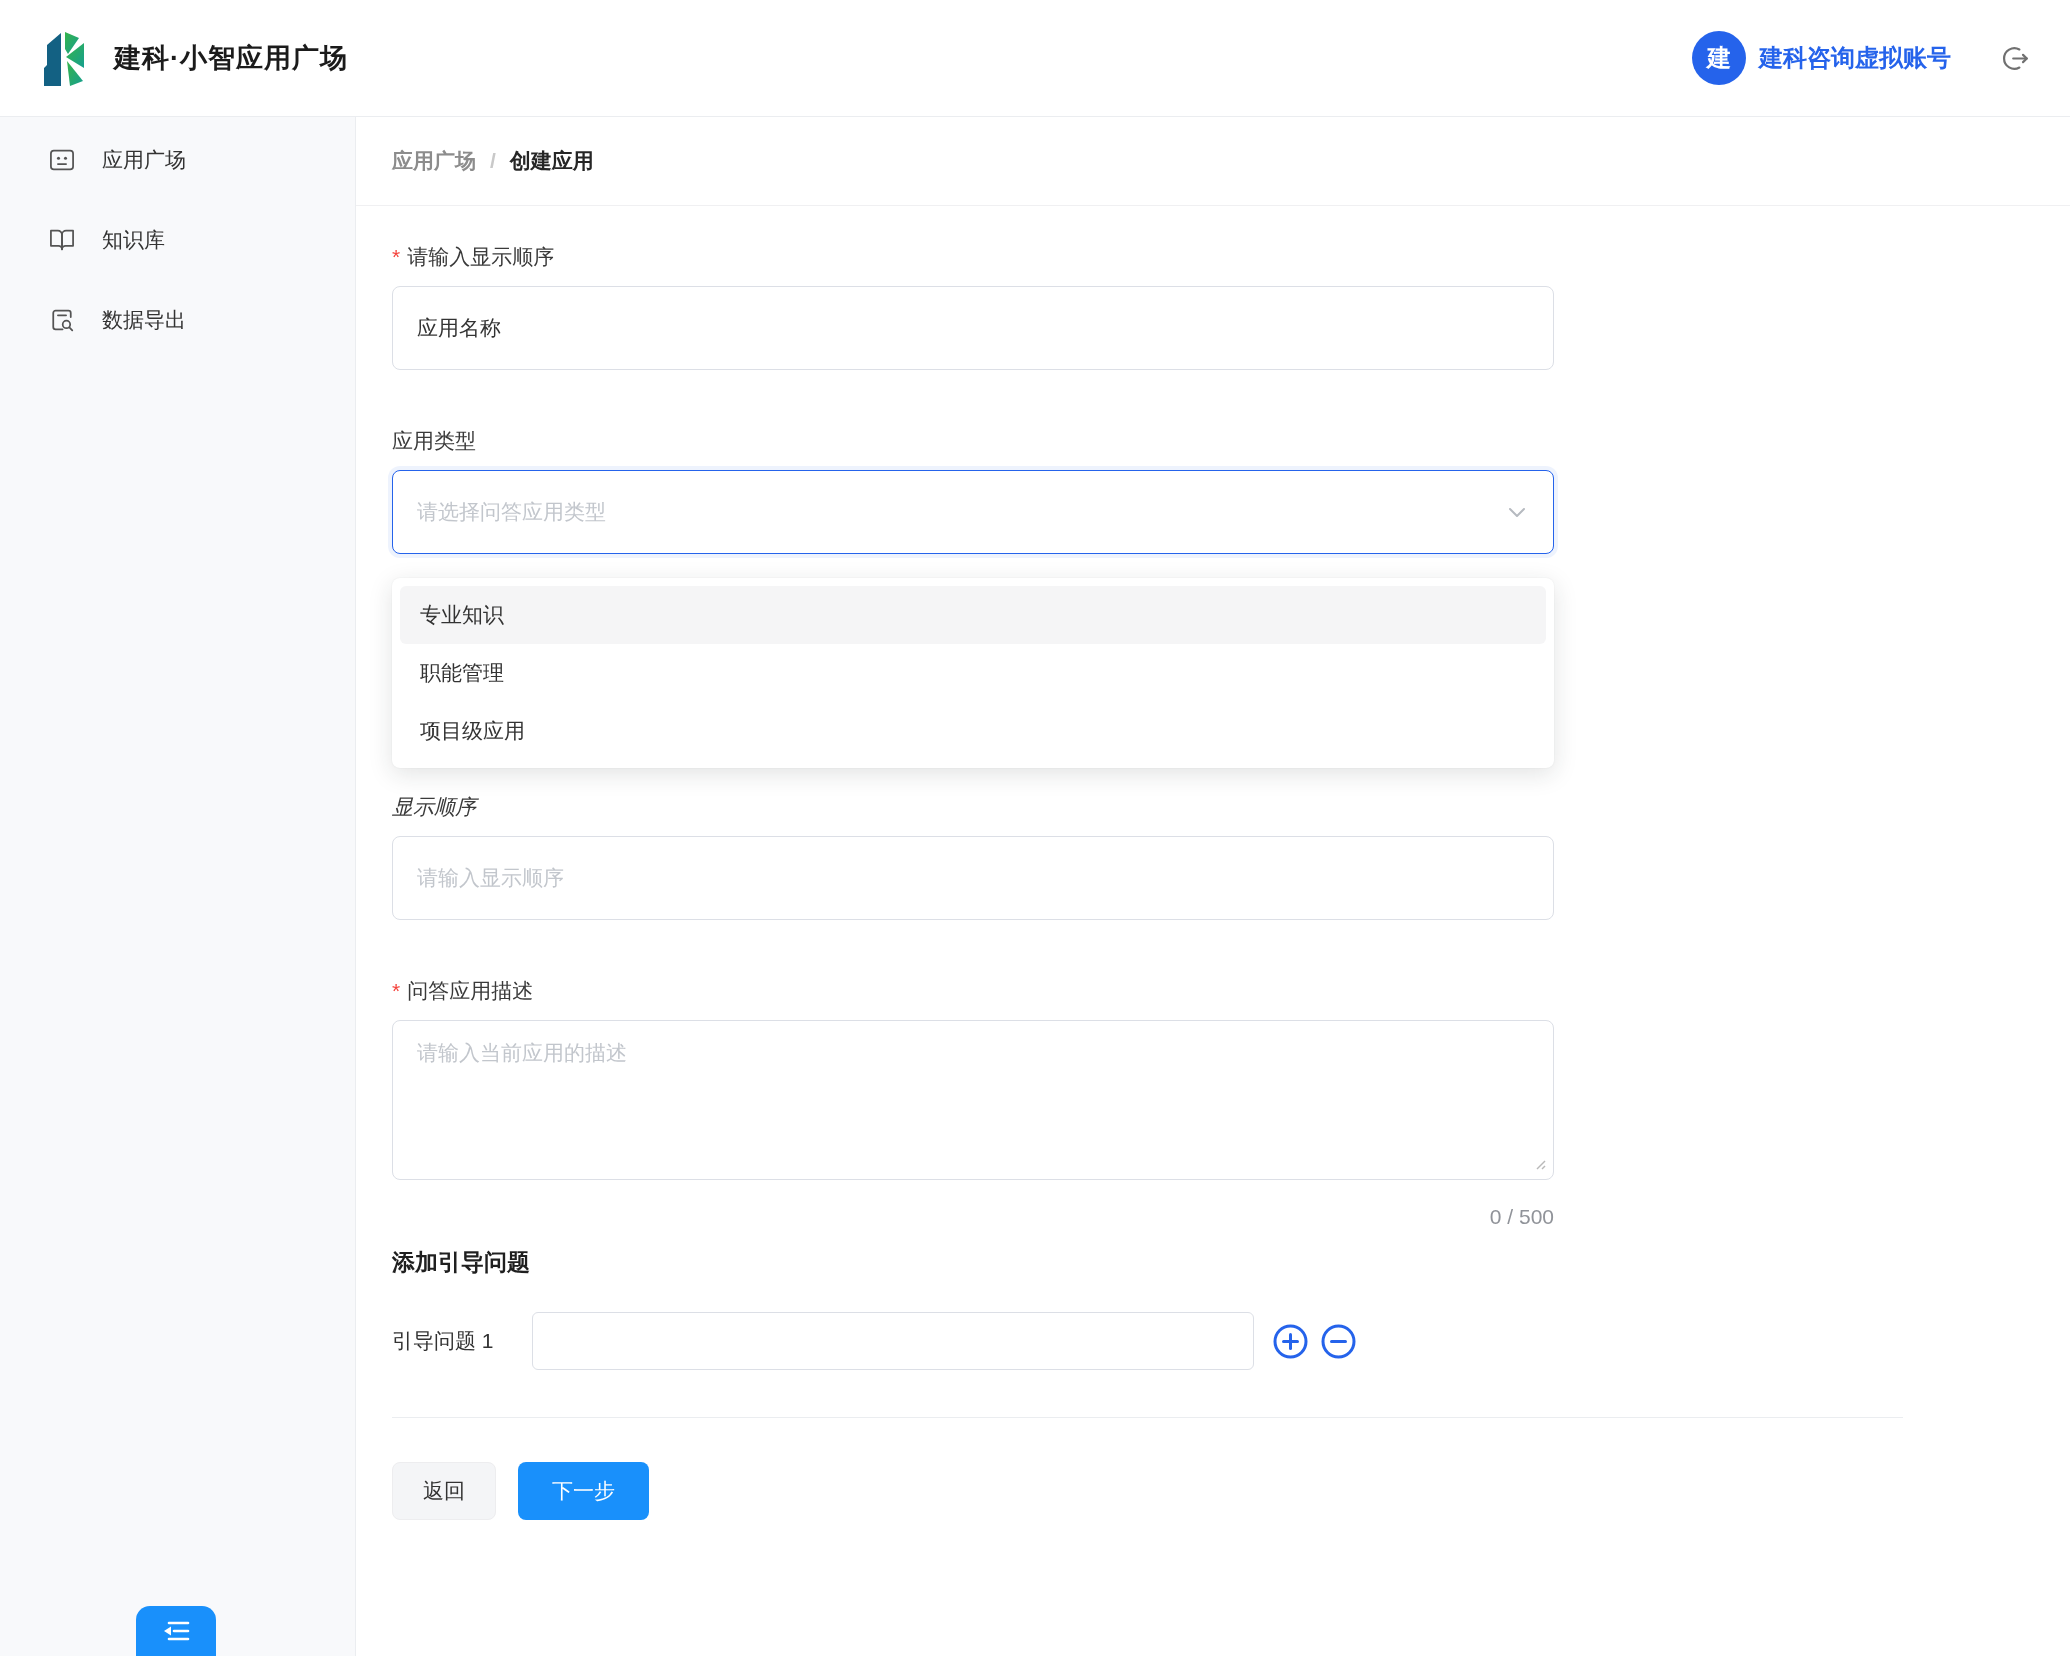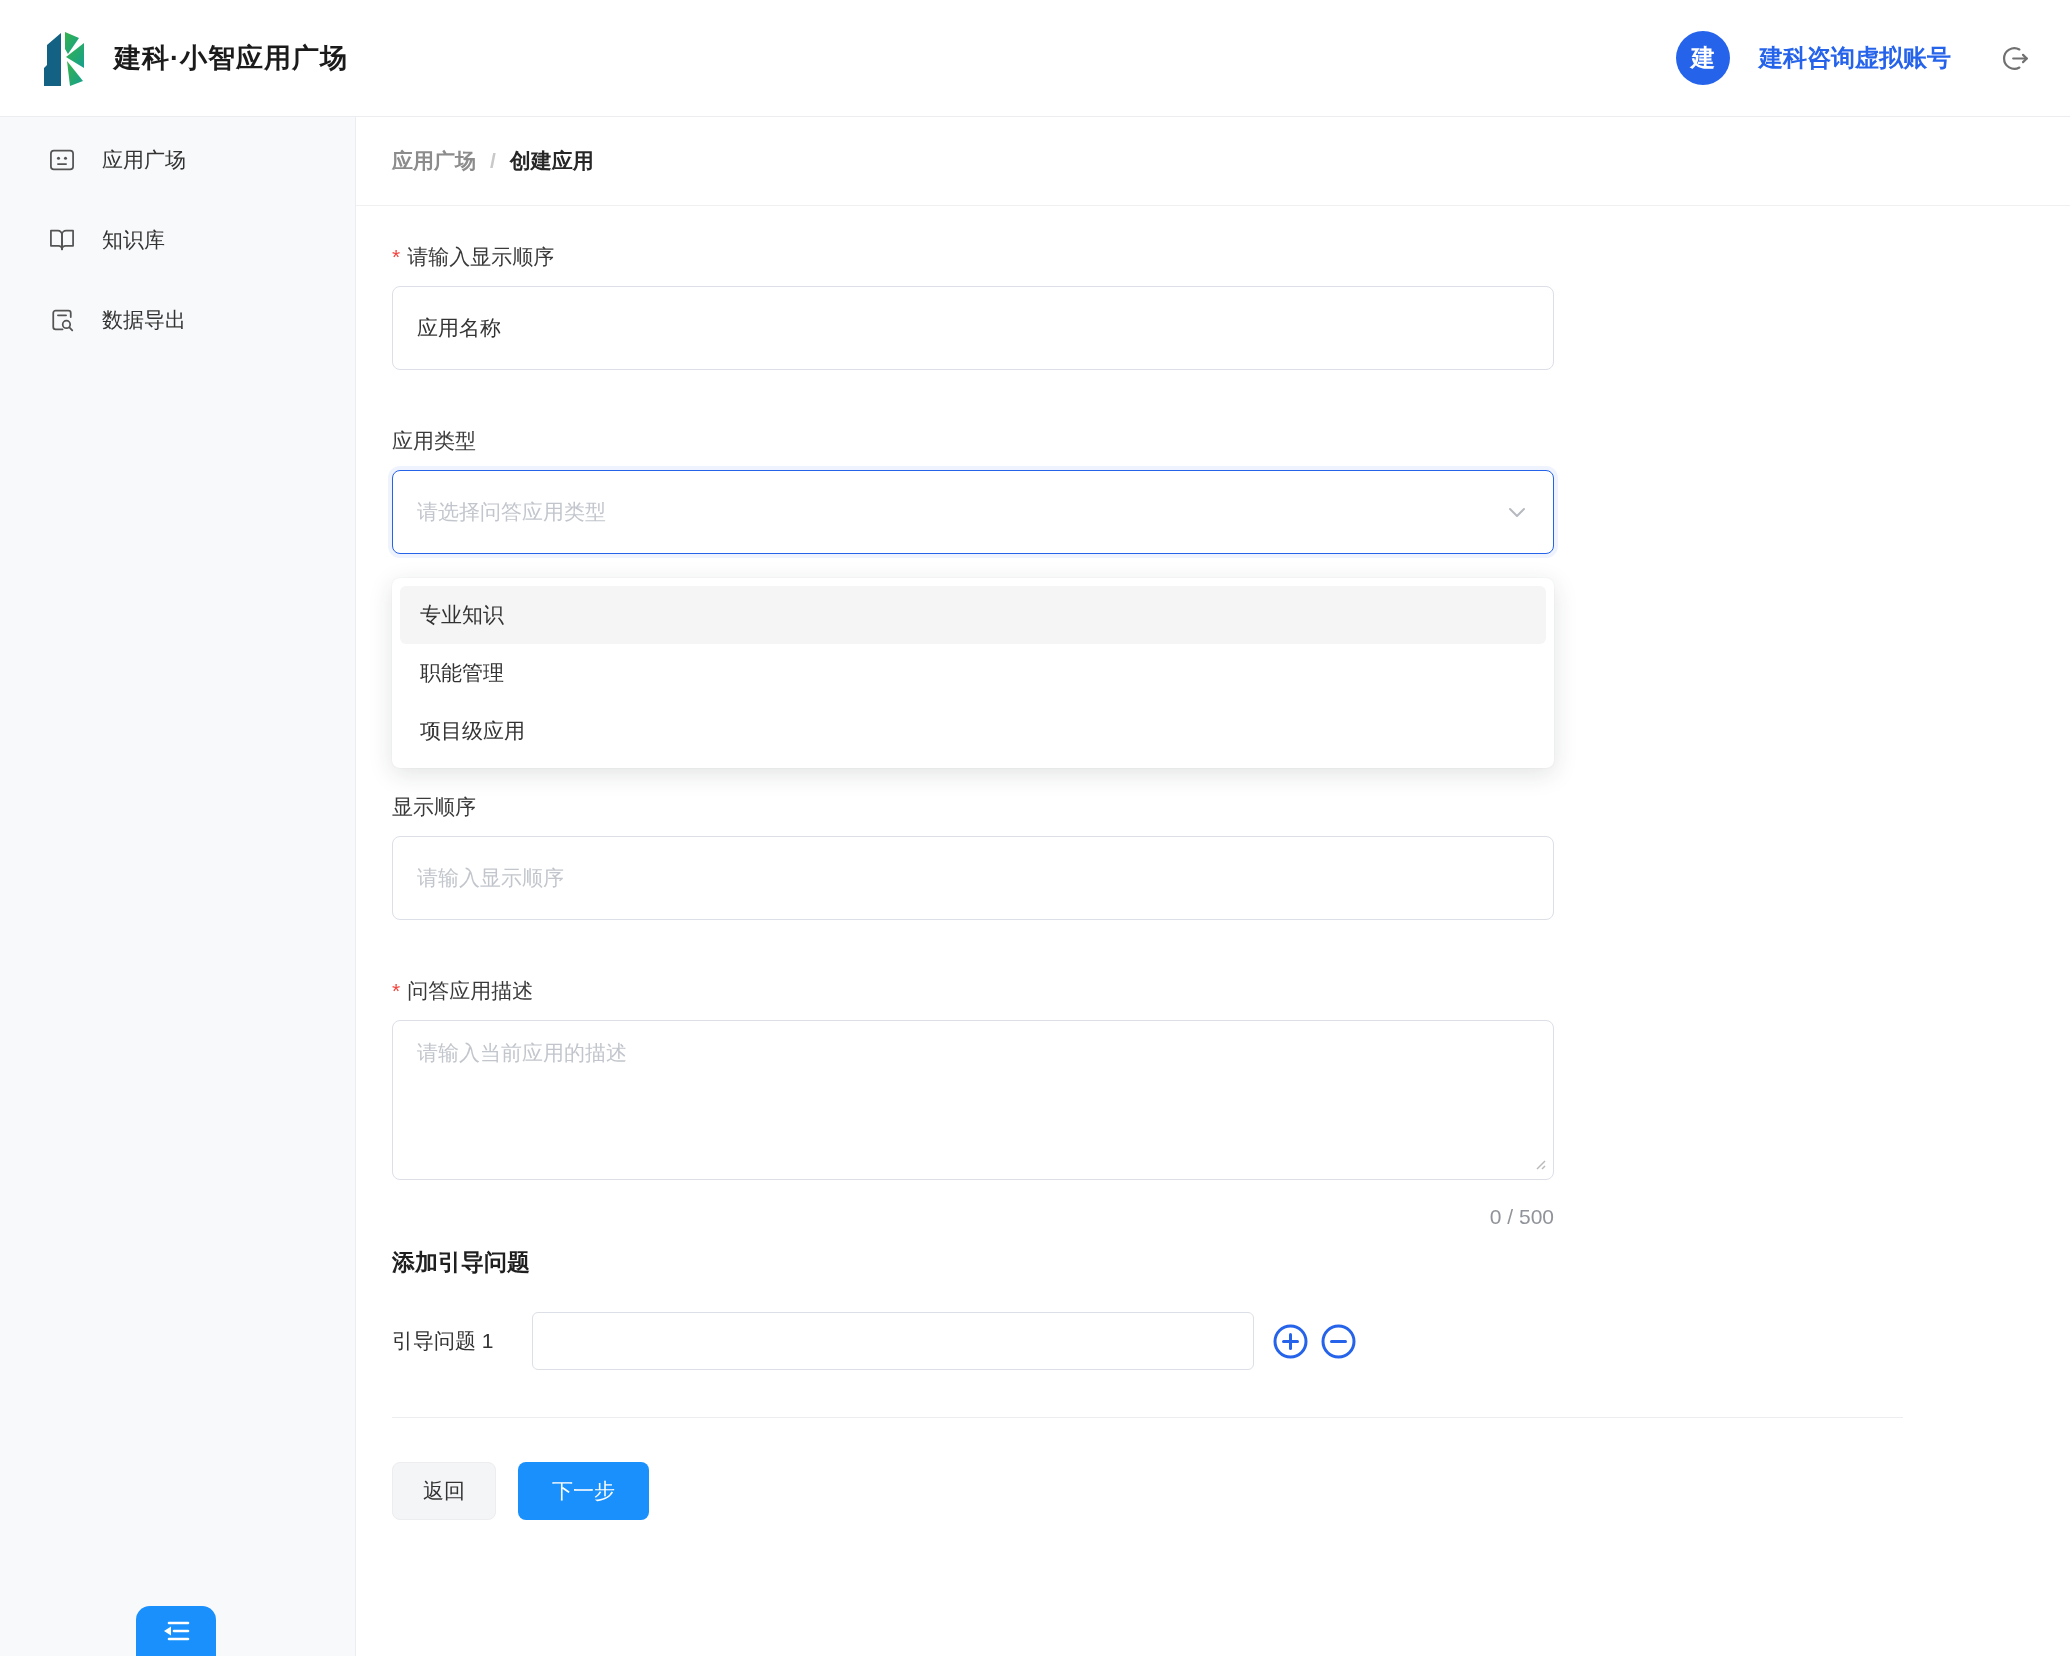--- a/index.html
+++ b/index.html
@@ -6,21 +6,21 @@
   html,body { width:2070px; height:1656px; background:#fff; overflow:hidden;
     font-family:"Liberation Sans","DejaVu Sans",sans-serif; color:#333; }
 
   
   .header { height:117px; background:#fff; border-bottom:1px solid #ebedf0;
     display:flex; align-items:center; padding:0 40px; }
   .app-title { font-size:27px; font-weight:bold; color:#1b1b1b; margin-left:28px; letter-spacing:1px; }
   .header-right { margin-left:auto; display:flex; align-items:center; }
   .avatar { width:54px; height:54px; border-radius:50%; background:#2563eb; color:#fff;
     font-size:24px; font-weight:bold; display:flex; align-items:center; justify-content:center; }
-  .account-name { margin-left:29px; font-size:24px; font-weight:bold; color:#2563eb; }
+  .account-name { margin-left:13px; font-size:24px; font-weight:bold; color:#2563eb; }
   .logout-btn { margin-left:48px; display:flex; align-items:center; cursor:pointer; }
 
   
   .layout { display:flex; height:1539px; }
   .sidebar { width:356px; flex:none; background:#f8f9fb; border-right:1px solid #ebedf0;
     position:relative; padding-top:3px; }
   .side-item { height:80px; display:flex; align-items:center; padding-left:48px; gap:26px;
     font-size:21px; color:#333; cursor:pointer; }
   .collapse-btn { position:absolute; left:136px; bottom:0; width:80px; height:50px;
     background:#1990fb; border-radius:14px 14px 0 0; display:flex; align-items:center;
@@ -39,21 +39,21 @@
   .field-label { font-size:21px; color:#3a3a3a; line-height:26px; display:flex; align-items:center; }
   .req { color:#f4433c; margin-right:7px; }
   .text-input { width:1162px; height:84px; border:1px solid #dcdfe6; border-radius:8px;
     padding:0 24px; font-size:21px; color:#333; outline:none; background:#fff;
     font-family:inherit; display:block; }
   .text-input::placeholder { color:#c2c6cc; }
 
   .mt-label1 { margin-top:38px; }
   .mt-input  { margin-top:16px; }
   .mt-label2 { margin-top:58px; }
-  .mt-label3 { margin-top:240px; }
+  .mt-label3 { margin-top:240px;font-style:italic; }
   .mt-label4 { margin-top:58px; }
 
   .select-wrap { position:relative; width:1162px; margin-top:16px; }
   .select-box { width:1162px; height:84px; border:1.5px solid #2563eb; border-radius:8px;
     background:#fff; box-shadow:0 0 0 4px rgba(37,99,235,0.08); display:flex; align-items:center;
     padding:0 24px; cursor:pointer; }
   .select-placeholder { font-size:21px; color:#c2c6cc; }
   .chevron { position:absolute; right:22px; top:50%; transform:translateY(-50%); display:flex; }
 
   .dropdown { position:absolute; left:0; top:108px; width:1162px; background:#fff;

